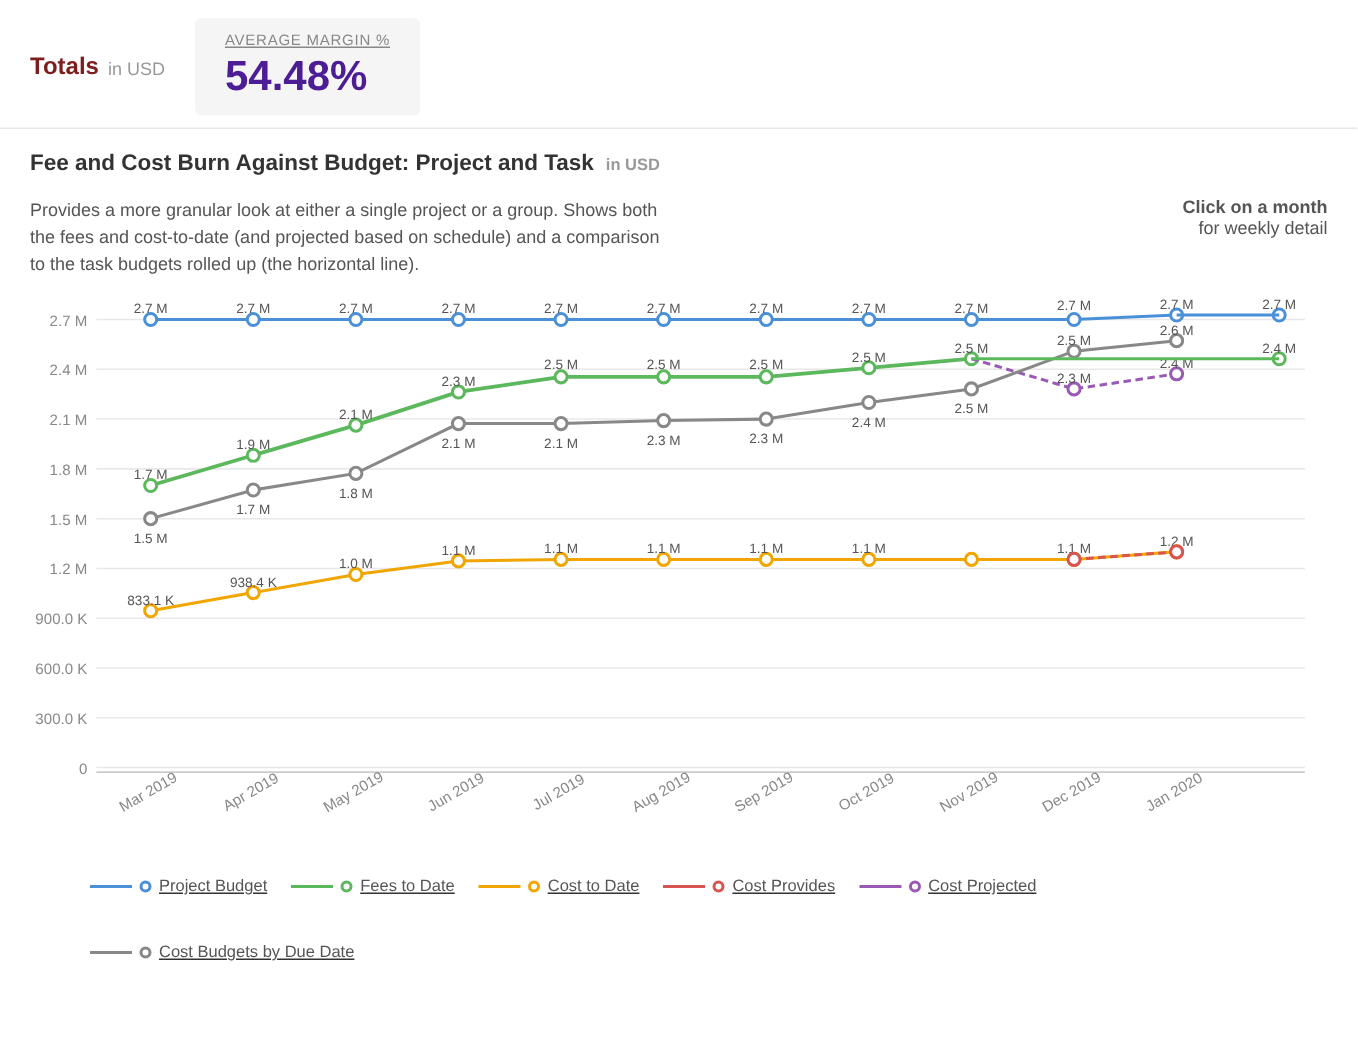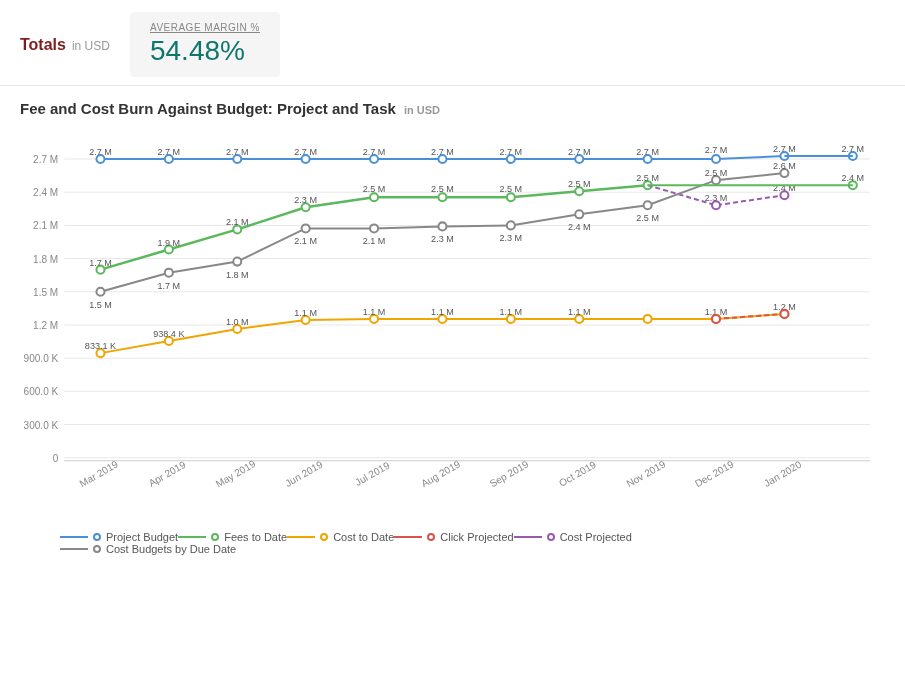--- a/index.html
+++ b/index.html
@@ -3,31 +3,31 @@
   <meta charset="utf-8">
   <style>
     * { box-sizing: border-box; margin: 0; padding: 0; }
     body { font-family: -apple-system, BlinkMacSystemFont, 'Segoe UI', Helvetica, Arial, sans-serif; background: #fff; color: #333; font-size: 13px; }
     .container { width: 905px; min-height: 699px; background: #fff; padding: 0; }
     .totals-header { display: flex; align-items: center; padding: 12px 20px 8px 20px; border-bottom: 1px solid #e8e8e8; }
     .totals-title { font-size: 16px; font-weight: 600; color: #7f1d1d; }
     .totals-subtitle { font-size: 12px; color: #999; margin-left: 6px; margin-top: 3px; }
     .metric-box { background: #f5f5f5; border-radius: 4px; padding: 10px 20px; margin-left: 20px; min-width: 140px; }
     .metric-label { font-size: 10px; color: #888; text-transform: uppercase; letter-spacing: 0.5px; text-decoration: underline; }
-    .metric-value { font-size: 28px; font-weight: 400; color: #0f766e; margin-top: 2px; }
+    .metric-value { font-size: 28px; font-weight: 700; color: #4c1d95; margin-top: 2px; }
     .section-title { padding: 14px 20px 4px 20px; font-size: 15px; font-weight: 600; color: #333; display: flex; align-items: baseline; }
     .section-title-sub { font-size: 11px; color: #999; margin-left: 8px; }
     .chart-area { padding: 10px 20px 0 20px; }
     .info-row { display: flex; justify-content: space-between; align-items: flex-start; margin-bottom: 10px; }
     .info-text { max-width: 420px; font-size: 12px; color: #555; line-height: 1.5; }
     .click-info { text-align: right; font-size: 12px; color: #555; }
     .click-info-title { font-weight: 600; }
     .chart-wrapper { position: relative; width: 100%; height: 380px; }
     svg.chart-svg { width: 100%; height: 100%; }
-    .legend { display: flex; flex-wrap: wrap; padding: 10px 20px 10px 60px; align-items: center; }
+    .legend { display: flex; flex-wrap: wrap; gap: 16px; padding: 10px 20px 10px 60px; align-items: center; text-decoration: underline; }
     .legend-item { display: flex; align-items: center; gap: 5px; font-size: 11px; color: #555; }
   </style>
 </head>
 <body>
 
 <div class="container">
 
   <div class="totals-header">
     <span class="totals-title">Totals</span>
     <span class="totals-subtitle">in USD</span>
@@ -37,20 +37,25 @@
     </div>
   </div>
 
   <div class="section-title">
     <span>Fee and Cost Burn Against Budget: Project and Task</span>
     <span class="section-title-sub">in USD</span>
   </div>
 
   <div class="chart-area">
     <div class="info-row">
+      <div class="info-text">Provides a more granular look at either a single project or a group.  Shows both the fees and cost-to-date (and projected based on schedule) and a comparison to the task budgets rolled up (the horizontal line).</div>
+      <div class="click-info">
+        <div class="click-info-title">Click on a month</div>
+        <div>for weekly detail</div>
+      </div>
     </div>
 
     <div class="chart-wrapper">
       <svg class="chart-svg" viewBox="0 0 860 370">
 
         <text x="38" y="18" font-size="10" fill="#888" text-anchor="end">2.7 M</text>
         <text x="38" y="51" font-size="10" fill="#888" text-anchor="end">2.4 M</text>
         <text x="38" y="84" font-size="10" fill="#888" text-anchor="end">2.1 M</text>
         <text x="38" y="117" font-size="10" fill="#888" text-anchor="end">1.8 M</text>
         <text x="38" y="150" font-size="10" fill="#888" text-anchor="end">1.5 M</text>
@@ -214,21 +219,21 @@
       <span>Fees to Date</span>
     </div>
     <div class="legend-item">
       <div style="width:28px;height:2px;background:#f0a500;"></div>
       <div style="width:8px;height:8px;border-radius:50%;border:2px solid #f0a500;background:#fff;"></div>
       <span>Cost to Date</span>
     </div>
     <div class="legend-item">
       <div style="width:28px;height:2px;background:#d9534f;"></div>
       <div style="width:8px;height:8px;border-radius:50%;border:2px solid #d9534f;background:#fff;"></div>
-      <span>Click Projected</span>
+      <span>Cost Provides</span>
     </div>
     <div class="legend-item">
       <div style="width:28px;height:2px;background:#9b59b6;"></div>
       <div style="width:8px;height:8px;border-radius:50%;border:2px solid #9b59b6;background:#fff;"></div>
       <span>Cost Projected</span>
     </div>
     <div style="width:100%;"></div>
     <div class="legend-item">
       <div style="width:28px;height:2px;background:#888;"></div>
       <div style="width:8px;height:8px;border-radius:50%;border:2px solid #888;background:#fff;"></div>

